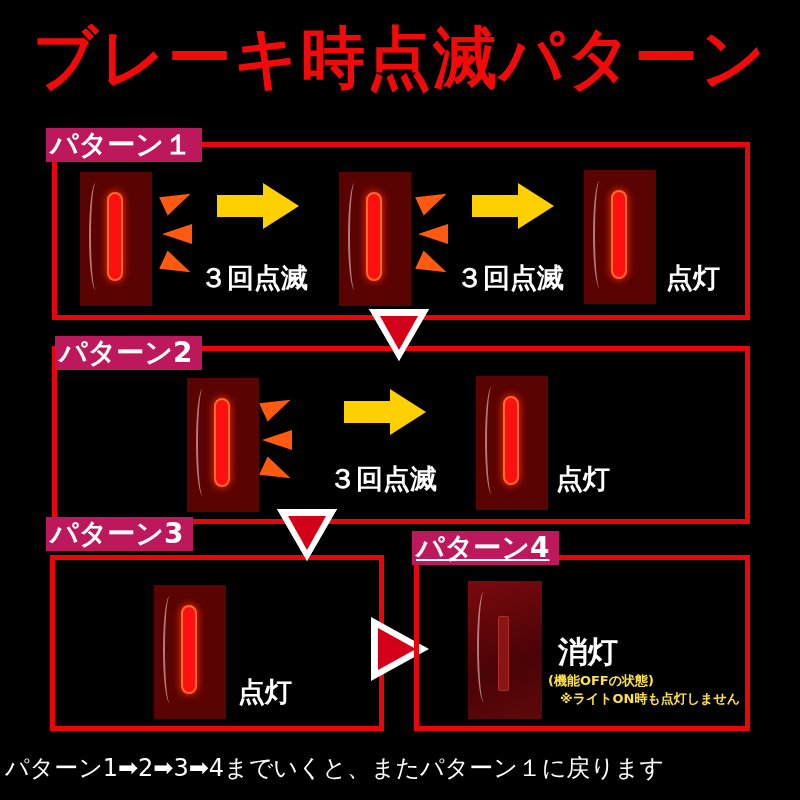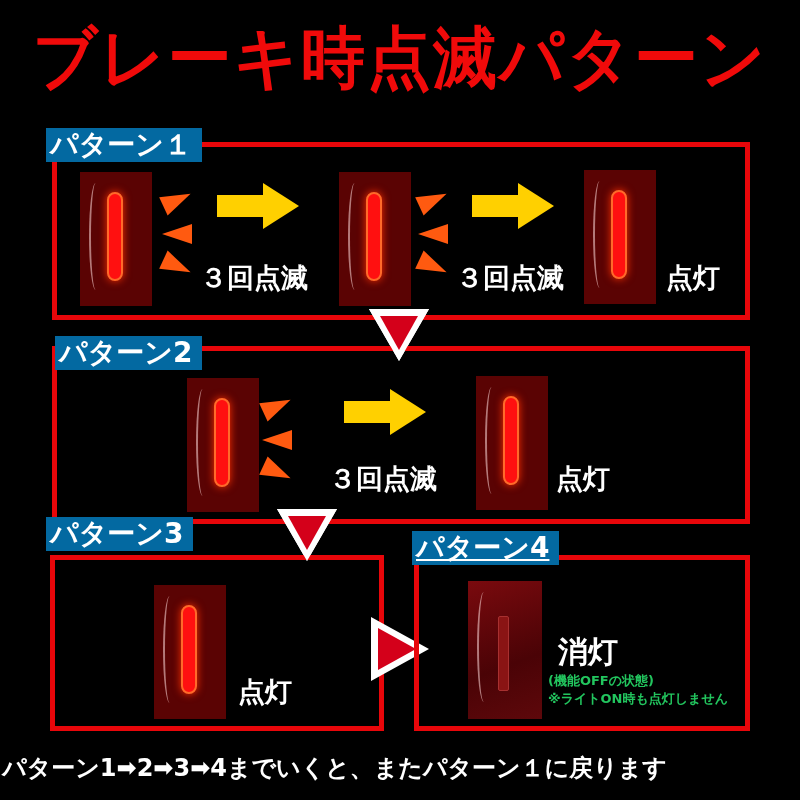--- a/index.html
+++ b/index.html
@@ -1,33 +1,33 @@
 <!DOCTYPE html>
 <html><head>
 <meta charset="utf-8">
 <style>
   html,body{margin:0;padding:0;background:#000;}
   body{width:800px;height:800px;position:relative;overflow:hidden;font-family:"DejaVu Sans","Liberation Sans",sans-serif;color:#fff;}
   .title{position:absolute;left:0;top:18px;width:800px;text-align:center;color:#f00a0a;font-size:64px;font-weight:bold;letter-spacing:2px;line-height:80px;transform:scaleY(1.05);}
   .box{position:absolute;border:5px solid #e8060a;box-sizing:border-box;}
-  .label{position:absolute;background:#0369a1;color:#fff;font-weight:bold;font-size:28px;line-height:34px;padding:0 10px 0 4px;}
+  .label{position:absolute;background:#be185d;color:#fff;font-weight:bold;font-size:28px;line-height:34px;padding:0 10px 0 4px;}
   .lamp{position:absolute;background:#5a0303;}
   .lamp .lens{position:absolute;left:38%;top:15%;width:22%;height:66%;background:#ff1010;border:2px solid #ff6a2a;border-radius:10px;box-shadow:0 0 8px #ff3000;box-sizing:border-box;}
   .lamp .curve{position:absolute;left:12%;top:8%;width:16%;height:80%;border-left:2px solid rgba(255,220,220,0.55);border-radius:60% 0 0 60%;}
   .lamp.off{background:linear-gradient(160deg,#7a0a0e,#4a0306 60%,#5e080b);}
   .lamp.off .lens{background:#8a1414;border:1px solid #a83030;box-shadow:none;left:40%;width:15%;top:25%;height:55%;border-radius:2px;}
   .rays{position:absolute;width:40px;height:90px;}
   .ray{position:absolute;right:0;width:0;height:0;border-style:solid;}
   .arrow{position:absolute;width:84px;height:46px;}
   .arrow .shaft{position:absolute;left:0;top:12px;width:48px;height:22px;background:#ffd000;}
   .arrow .head{position:absolute;left:46px;top:0;width:0;height:0;border-top:23px solid transparent;border-bottom:23px solid transparent;border-left:36px solid #ffd000;}
   .txt{position:absolute;font-weight:bold;font-size:27px;line-height:32px;color:#fff;white-space:nowrap;}
   .tri{position:absolute;}
-  .footer{position:absolute;left:0;top:752px;width:669px;text-align:center;font-weight:bold;font-size:24px;color:#fff;}
-  .small{position:absolute;font-weight:bold;font-size:13px;line-height:18px;color:#22c55e;white-space:nowrap;}
+  .footer{position:absolute;left:0;top:752px;width:669px;text-align:center;font-weight:normal;font-size:24px;color:#fff;}
+  .small{position:absolute;font-weight:bold;font-size:13px;line-height:18px;color:#fde047;white-space:nowrap;}
 </style>
 </head>
 <body>
 
 <div class="title">ブレーキ時点滅パターン</div>
 
 <div class="box" style="left:52px;top:142px;width:698px;height:178px;"></div>
 <div class="label" style="left:46px;top:128px;">パターン１</div>
 
 <div class="lamp" style="left:80px;top:172px;width:72px;height:134px;">
@@ -124,15 +124,15 @@
 
 <div class="box" style="left:414px;top:555px;width:336px;height:176px;"></div>
 <div class="label" style="left:412px;top:531px;text-decoration:underline;">パターン4</div>
 
 <div class="lamp off" style="left:468px;top:581px;width:74px;height:138px;">
     <div class="curve"></div>
     <div class="lens"></div>
   </div>
 <div class="txt" style="left:548px;top:636px;font-size:30px;margin-left:10px;">消灯</div>
 <div class="small" style="left:548px;top:672px;">(機能OFFの状態)</div>
-<div class="small" style="left:548px;top:690px;">※ライトON時も点灯しません</div>
+<div class="small" style="left:560px;top:690px;">※ライトON時も点灯しません</div>
 
 <div class="footer">パターン1➡2➡3➡4までいくと、またパターン１に戻ります</div>
 
 </body></html>

